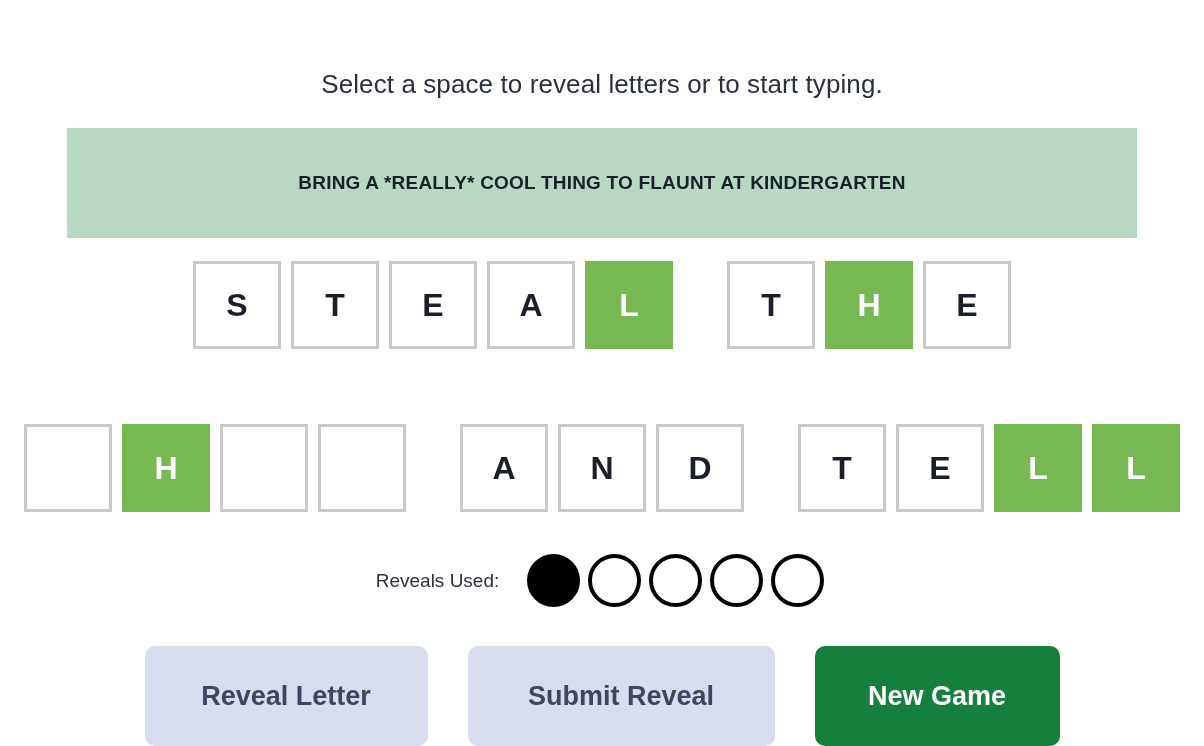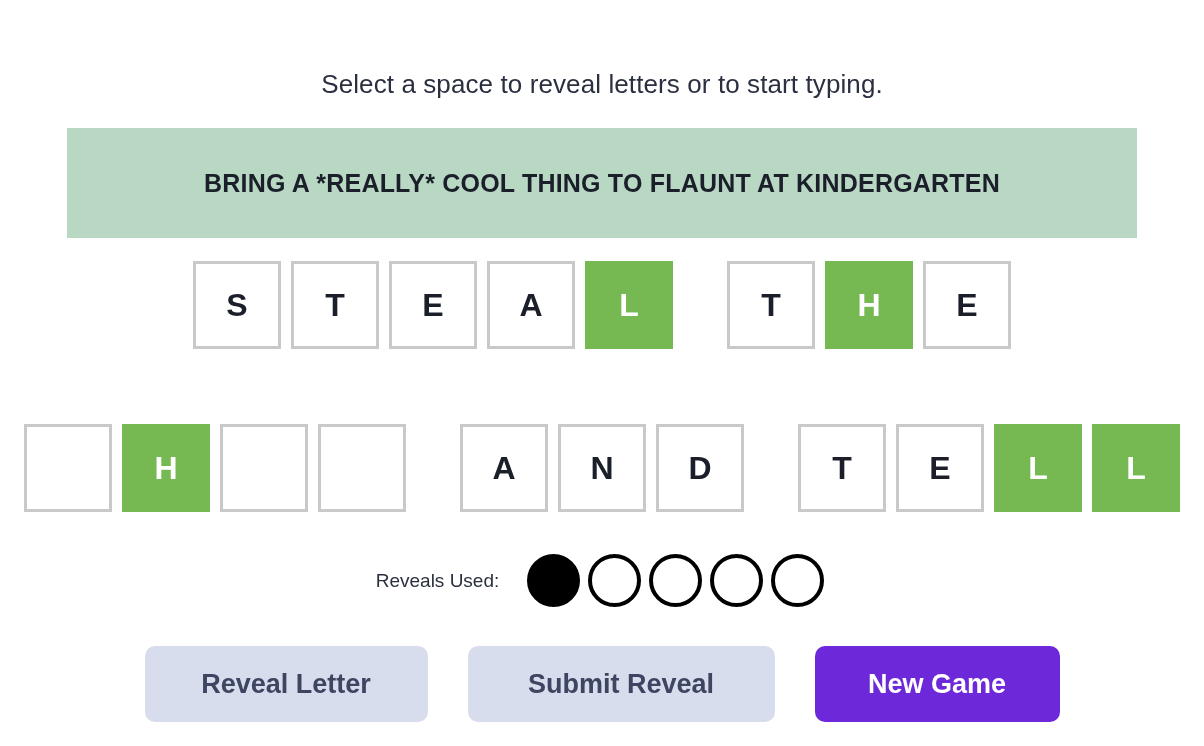--- a/index.html
+++ b/index.html
@@ -39,21 +39,21 @@
     margin-top: 31px;
     width: 1070px;
     height: 110px;
     background: #b8d8c4;
     display: flex;
     align-items: center;
     justify-content: center;
     box-sizing: border-box;
   }
   .phrase-banner-text {
-    font-size: 25px;
+    font-size: 19px;
     font-weight: bold;
     color: #1b1f2a;
     letter-spacing: 0.2px;
     white-space: nowrap;
   }
 
   
   .tile-row {
     display: flex;
     align-items: center;
@@ -126,40 +126,40 @@
   }
 
   
   .button-row {
     margin-top: 39px;
     display: flex;
     align-items: center;
     justify-content: center;
   }
   .game-button {
-    height: 76px;
+    height: 100px;
     border: none;
     border-radius: 10px;
     font-family: "Liberation Sans", sans-serif;
     font-size: 27px;
     font-weight: bold;
     cursor: pointer;
     padding: 0 30px;
     margin: 0 20px;
     display: flex;
     align-items: center;
     justify-content: center;
     line-height: 1;
   }
   .game-button.light {
     background: #d8dded;
     color: #3d4560;
   }
   .game-button.accent {
-    background: #6d28d9;
+    background: #15803d;
     color: #ffffff;
   }
   #reveal-letter-button { width: 283px; }
   #submit-phrase-button { width: 307px; }
   #new-game-button { width: 245px; }
 </style>
 </head>
 <body>
 
 <div class="page">

